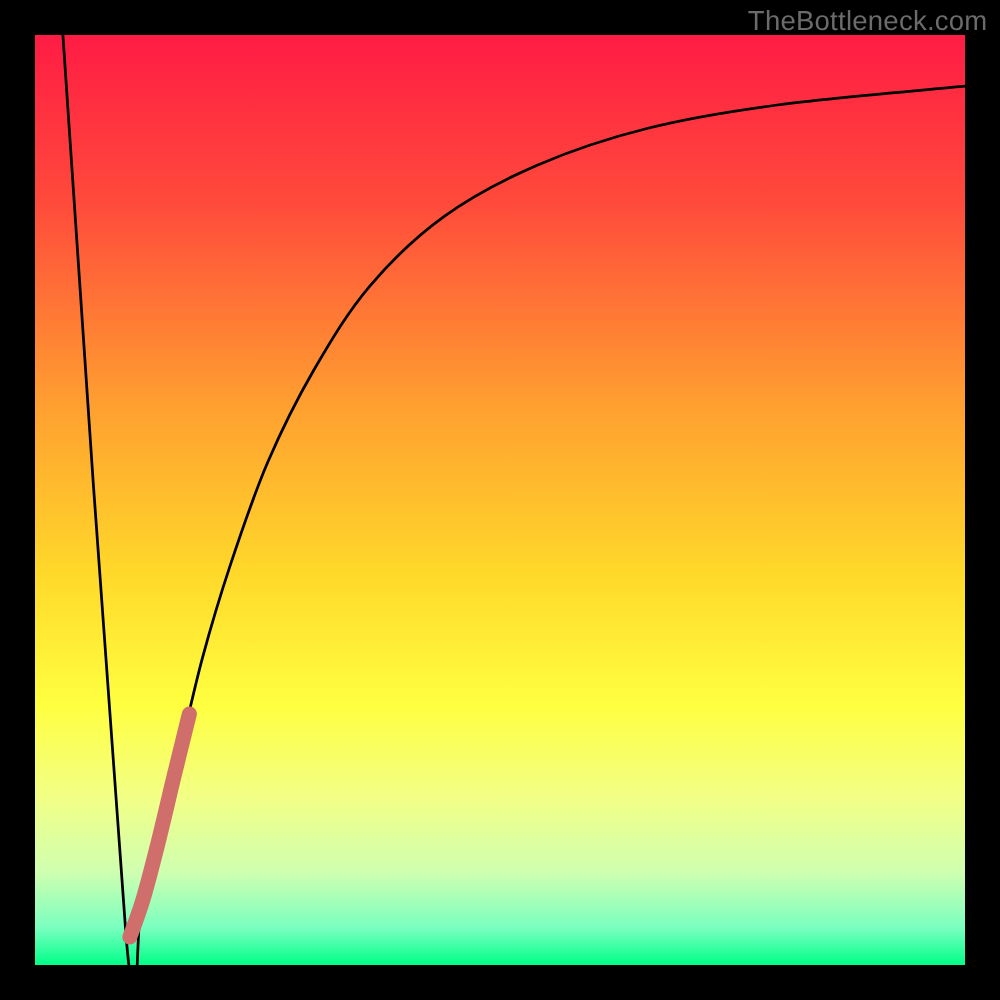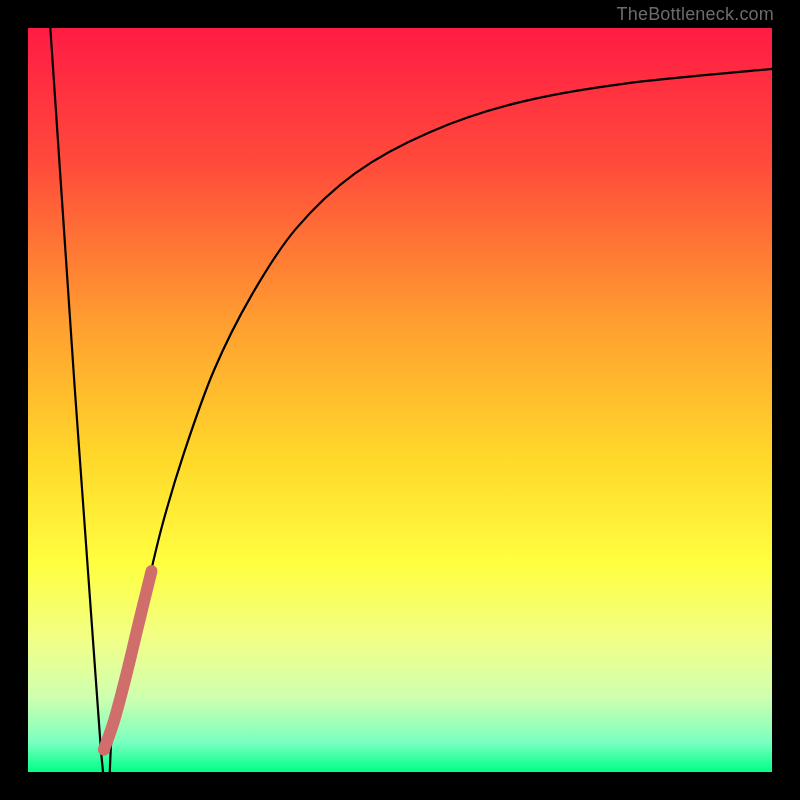--- a/index.html
+++ b/index.html
@@ -21,23 +21,23 @@
     position: absolute;
     left: 28px;
     top: 28px;
     width: 744px;
     height: 744px;
     overflow: hidden;
   }
   .watermark {
     position: absolute;
     top: 4px;
-    right: 26px;
+    right: 10px;
     color: #6b6b6b;
-    font-size: 18px;
+    font-size: 22px;
     font-weight: 500;
     letter-spacing: 0.2px;
     z-index: 50;
     user-select: none;
   }
   svg {
     display: block;
   }
 </style>
 </head>

